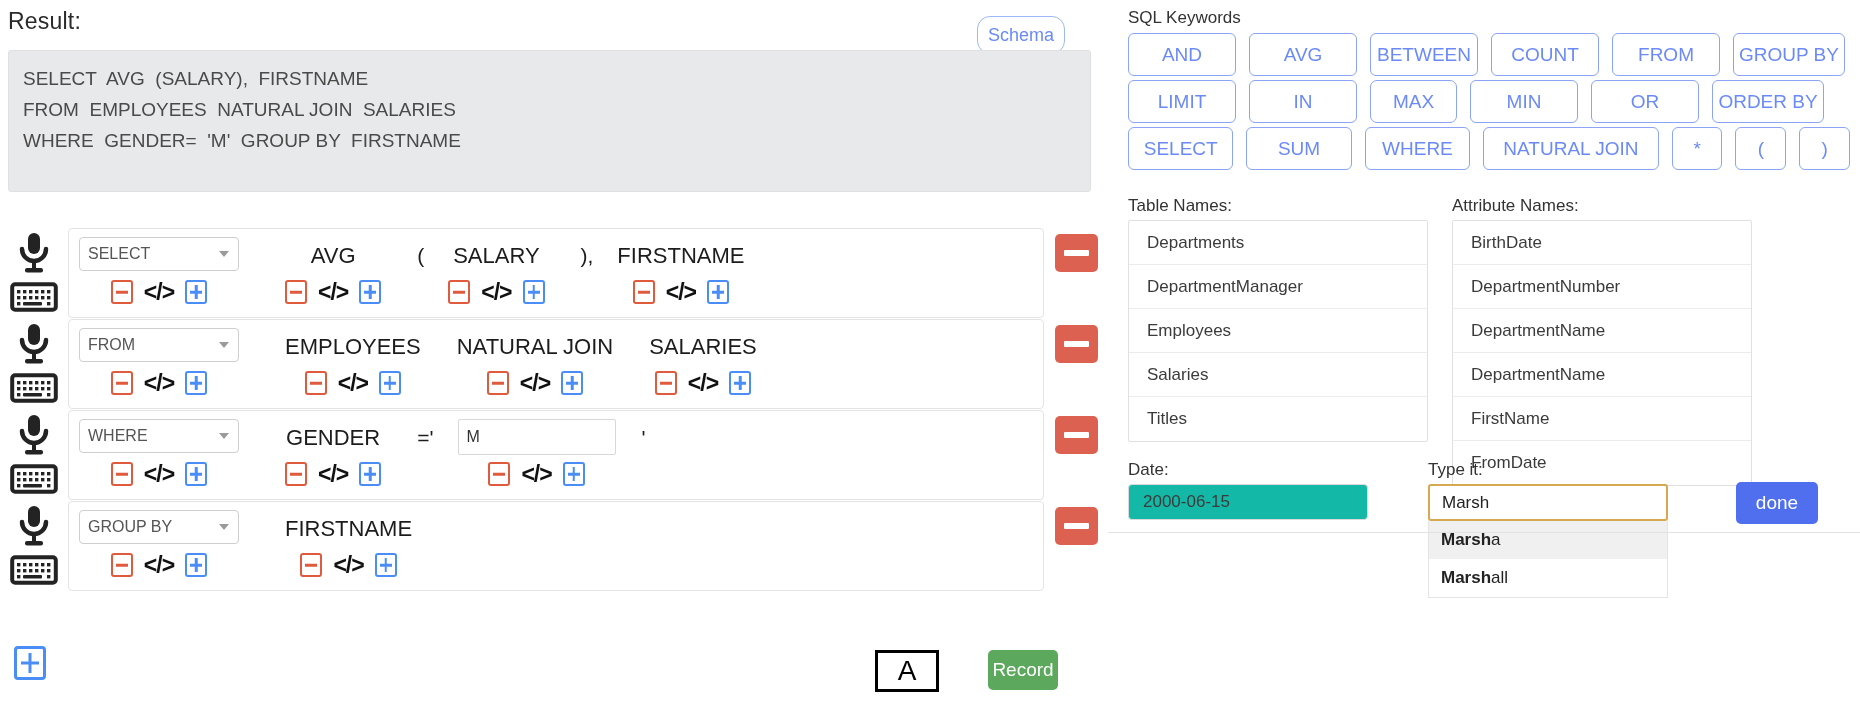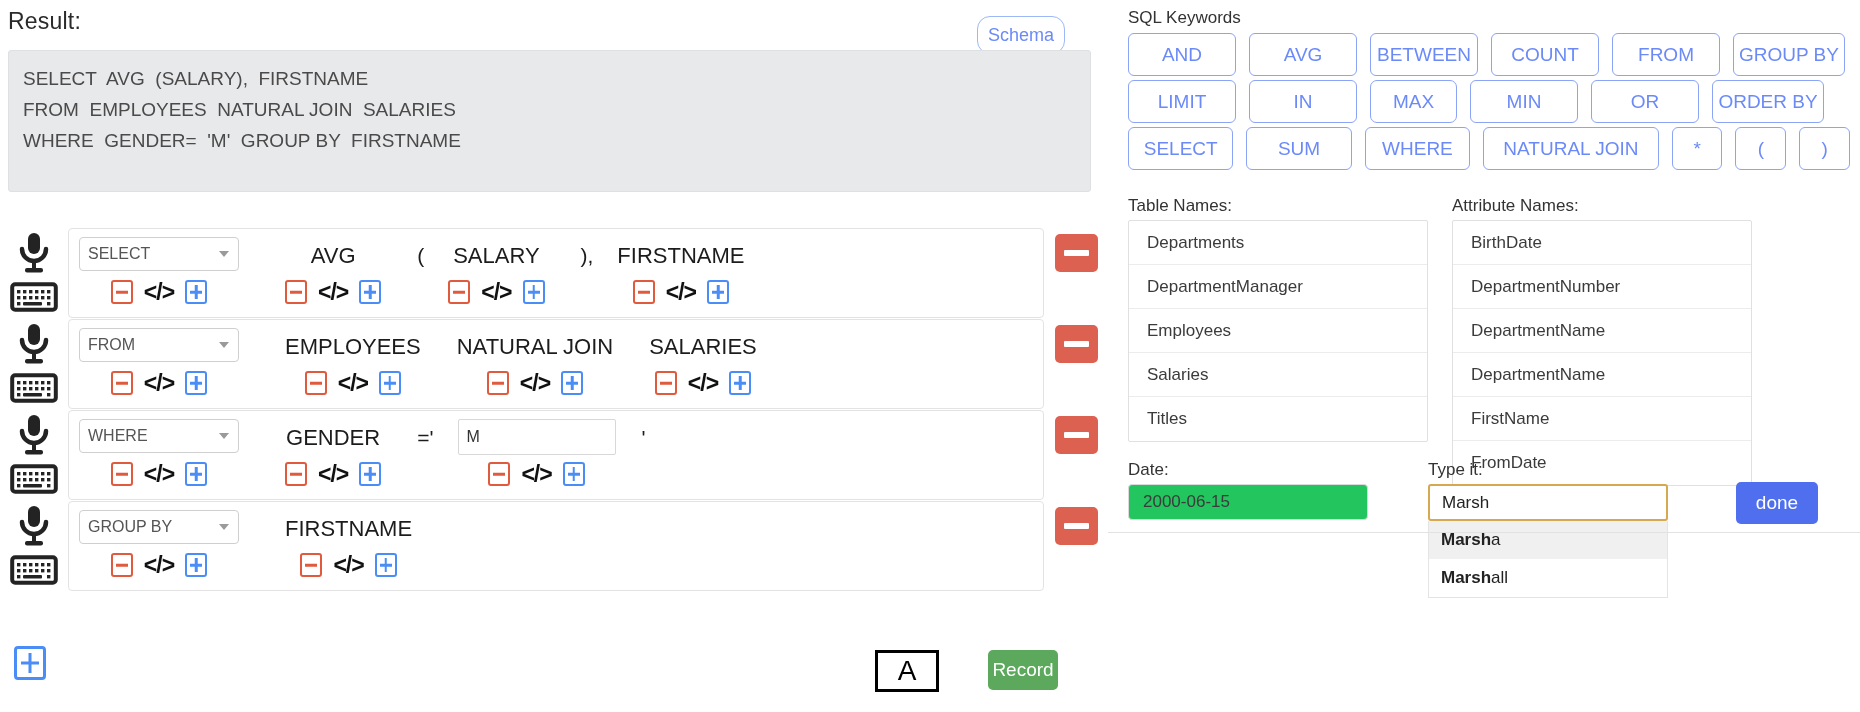--- a/index.html
+++ b/index.html
@@ -181,21 +181,21 @@
     padding-left: 18px; font-size: 17px; color: #3b3b3b;
     border-bottom: 1px solid #ececec; cursor: pointer;
   }
   .list-item:last-child { border-bottom: none; }
 
   .bottom-row { position: absolute; left: 20px; top: 460px; width: 722px; }
   .date-col { position: absolute; left: 0; top: 0; width: 240px; }
   .typeit-col { position: absolute; left: 300px; top: 0; width: 240px; }
   .date-input {
     margin-top: 4px; width: 240px; height: 36px;
-    border: 1px solid #dadada; border-radius: 4px; background: #22c55e;
+    border: 1px solid #dadada; border-radius: 4px; background: #14b8a6;
     font-size: 17px; color: #3b3b3b; padding: 8px 14px;
     display: flex; align-items: center;
   }
   .typeit-input {
     margin-top: 4px; width: 240px; height: 37px;
     border: 2px solid #d6a84f; border-radius: 3px; background: #fff;
     font-size: 17px; color: #222; padding: 0 12px;
     display: flex; align-items: center;
   }
   .ac-list { width: 240px; border: 1px solid #e4e4e4; border-top: none; background: #fff; }

